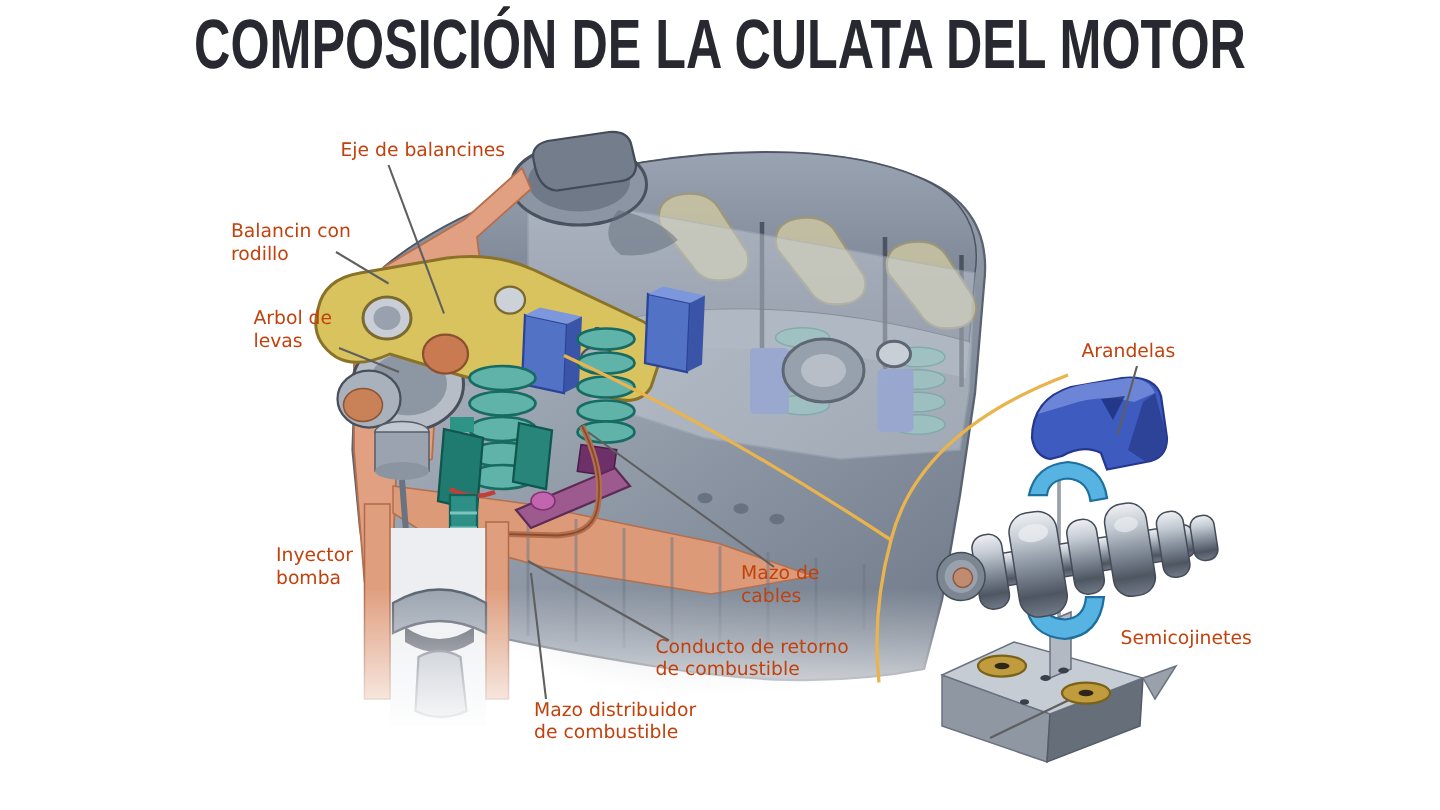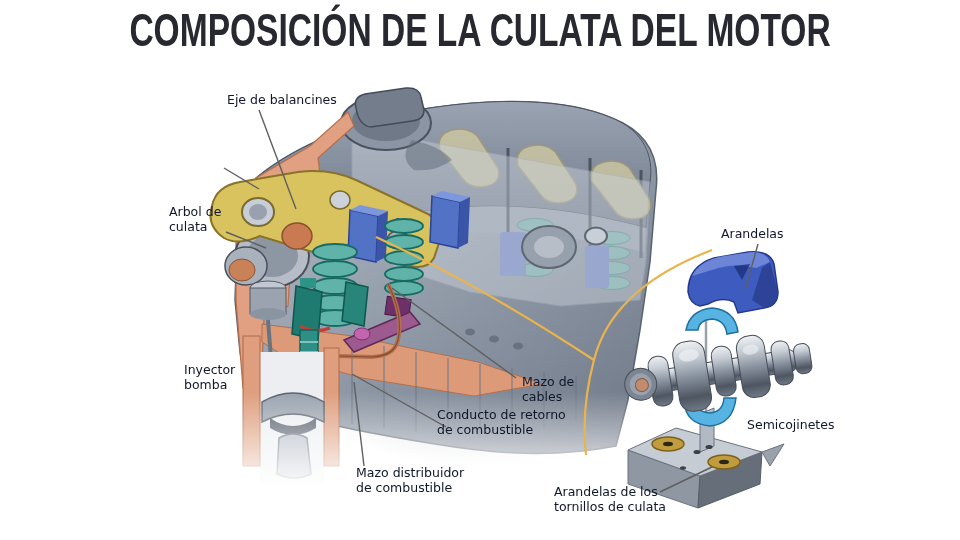--- a/index.html
+++ b/index.html
@@ -2,21 +2,21 @@
 <html><head>
 <meta charset="utf-8">
 <style>
   html,body{margin:0;padding:0;background:#ffffff;}
   .stage{position:relative;width:960px;height:540px;background:#fff;overflow:hidden;
          font-family:"DejaVu Sans",sans-serif;}
   .title{position:absolute;left:0;right:0;top:4px;margin:0;text-align:center;
          font-family:"Liberation Sans","DejaVu Sans",sans-serif;font-weight:bold;
          font-size:43px;letter-spacing:0px;color:#282830;
          transform:scale(0.78,1.08);transform-origin:50% 0;}
-  .lbl{position:absolute;font-size:12.5px;line-height:1.16;color:#0f172a;
+  .lbl{position:absolute;font-size:12.5px;line-height:1.16;color:#c2410c;
        white-space:pre-line;}
   svg{position:absolute;left:0;top:0;}
 </style>
 </head>
 <body>
 
 <div class="stage">
 
   <h1 class="title">COMPOSICIÓN DE LA CULATA DEL MOTOR</h1>
 
@@ -261,27 +261,27 @@
       <line x1="226" y1="232" x2="266" y2="248"></line>
       <line x1="392" y1="288" x2="516" y2="378"></line>
       <line x1="352" y1="374" x2="446" y2="427"></line>
       <line x1="354" y1="382" x2="364" y2="466"></line>
       <line x1="758" y1="244" x2="745" y2="290"></line>
       <line x1="660" y1="492" x2="712" y2="467"></line>
     </g>
   </svg>
 
   <div class="lbl" style="left:227px;top:93px">Eje de balancines</div>
+  <div class="lbl" style="left:154px;top:147px">Balancin con
+rodillo</div>
   <div class="lbl" style="left:169px;top:205px">Arbol de
-culata</div>
+levas</div>
   <div class="lbl" style="left:184px;top:363px">Inyector
 bomba</div>
-  <div class="lbl" style="left:522px;top:375px">Mazo de
+  <div class="lbl" style="left:494px;top:375px">Mazo de
 cables</div>
-  <div class="lbl" style="left:437px;top:408px">Conducto de retorno
+  <div class="lbl" style="left:437px;top:424px">Conducto de retorno
 de combustible</div>
   <div class="lbl" style="left:356px;top:466px">Mazo distribuidor
 de combustible</div>
   <div class="lbl" style="left:721px;top:227px">Arandelas</div>
   <div class="lbl" style="left:747px;top:418px">Semicojinetes</div>
-  <div class="lbl" style="left:554px;top:485px">Arandelas de los
-tornillos de culata</div>
 </div>
 
 </body></html>

